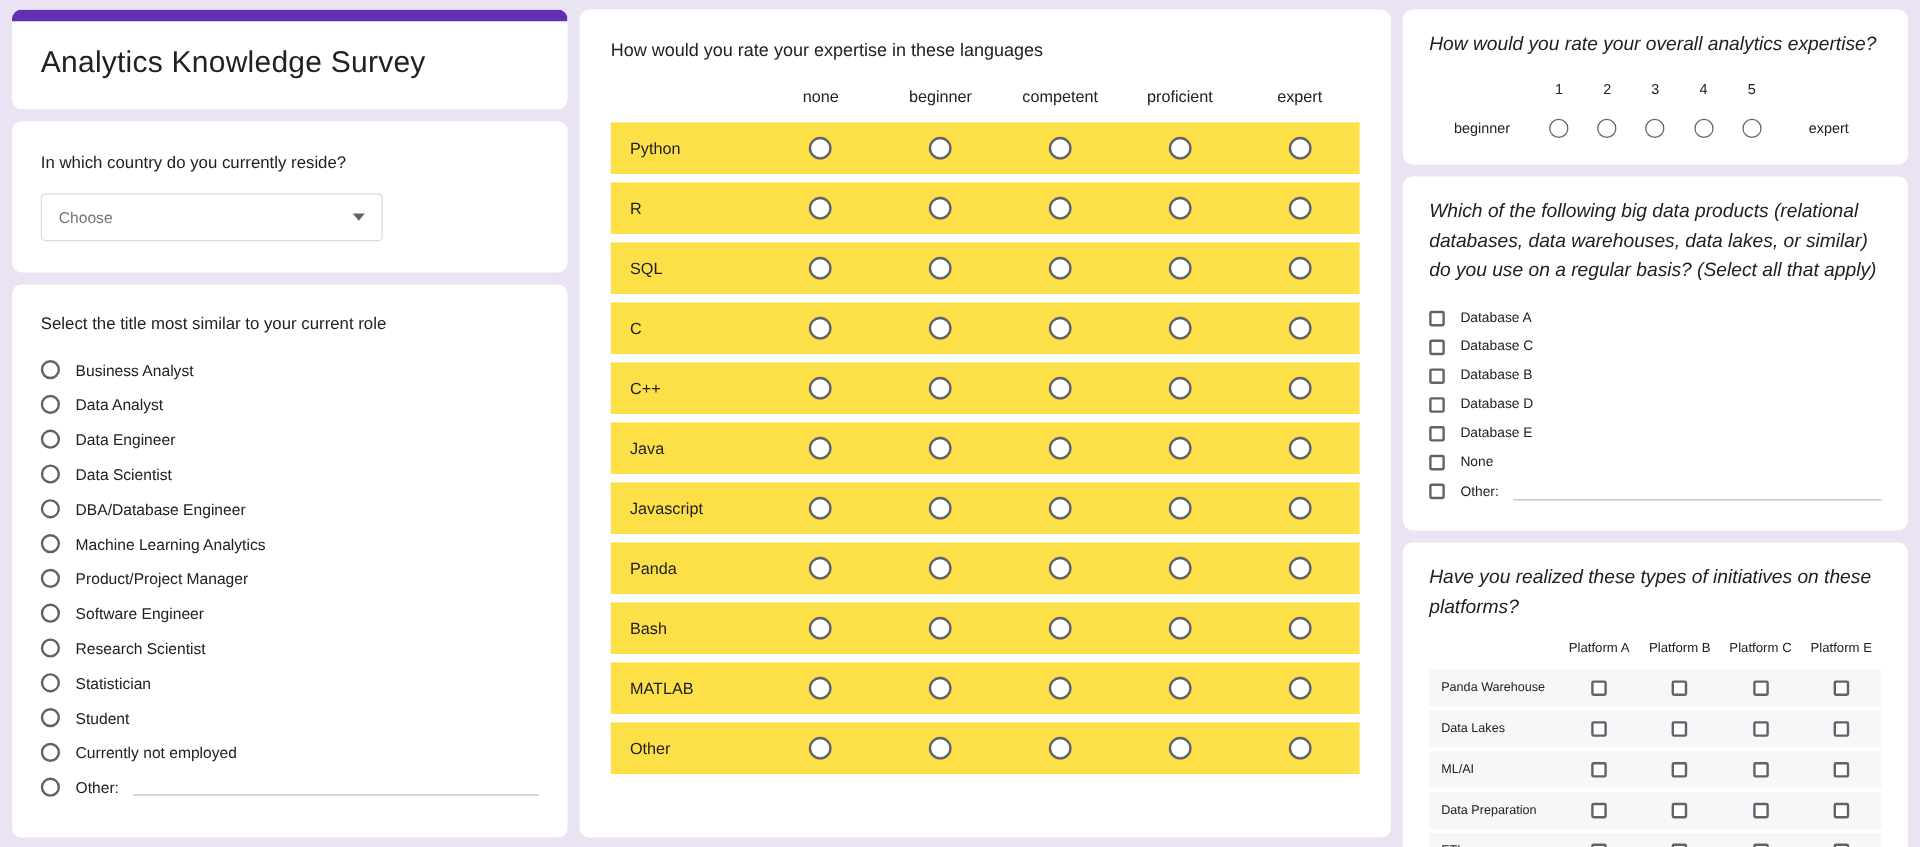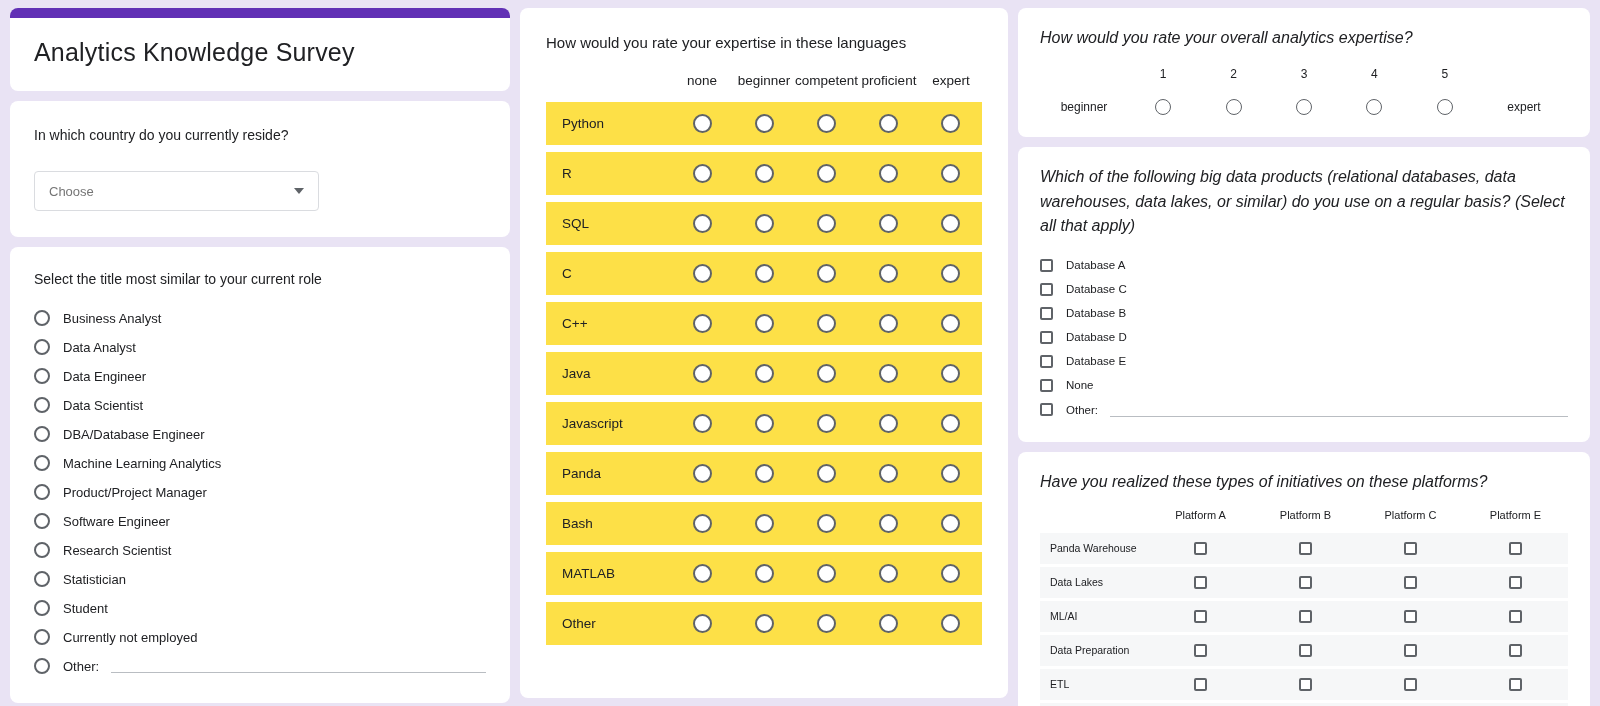--- a/index.html
+++ b/index.html
@@ -5,32 +5,32 @@
   * { box-sizing: border-box; margin: 0; padding: 0; }
   html, body { width: 1600px; height: 706px; }
   body {
     background: #e9e3f4;
     font-family: "Liberation Sans", sans-serif;
     color: #202124;
     overflow: hidden;
   }
   .page { display: flex; gap: 10px; padding: 8px 10px; height: 706px; }
   .col { display: flex; flex-direction: column; gap: 10px; }
-  .col-left  { width: 500px; }
-  .col-mid   { width: 488px; }
+  .col-left  { width: 463px; }
+  .col-mid   { width: 676px; }
   .col-right { flex: 1; }
   .card { background: #ffffff; border-radius: 8px; }
 
   
   .title-card { border-top: 10px solid #6130b5; padding: 20px 24px 24px; }
   .form-title { font-size: 25px; font-weight: 400; letter-spacing: .2px; }
   .country-card { padding: 24px 24px 26px; }
   .q-title { font-size: 14px; font-weight: 400; line-height: 1.45; }
   .dropdown {
-    margin-top: 26px; width: 285px; height: 40px;
+    margin-top: 16px; width: 285px; height: 40px;
     border: 1px solid #dadce0; border-radius: 4px;
     display: flex; align-items: center; justify-content: space-between;
     padding: 0 14px; cursor: pointer;
   }
   .dropdown-value { font-size: 13px; color: #757575; }
   .caret {
     width: 0; height: 0;
     border-left: 5px solid transparent; border-right: 5px solid transparent;
     border-top: 6px solid #5f6368;
   }

